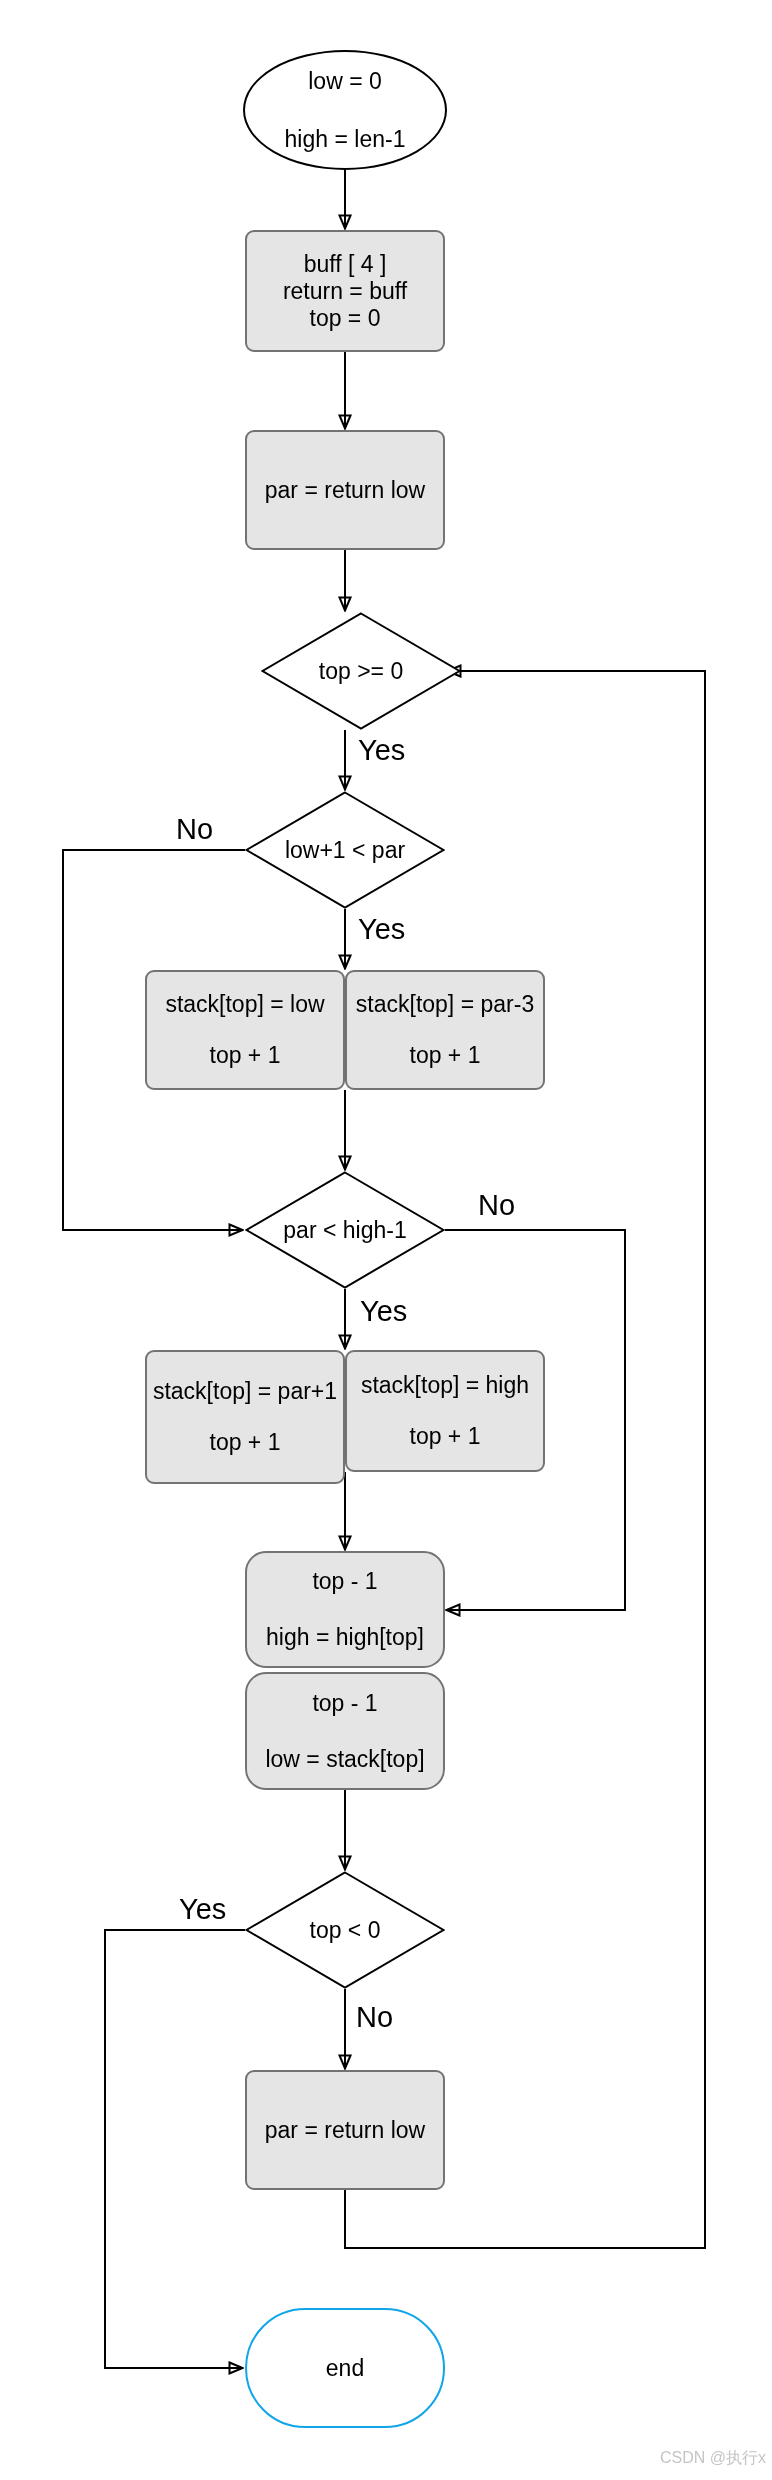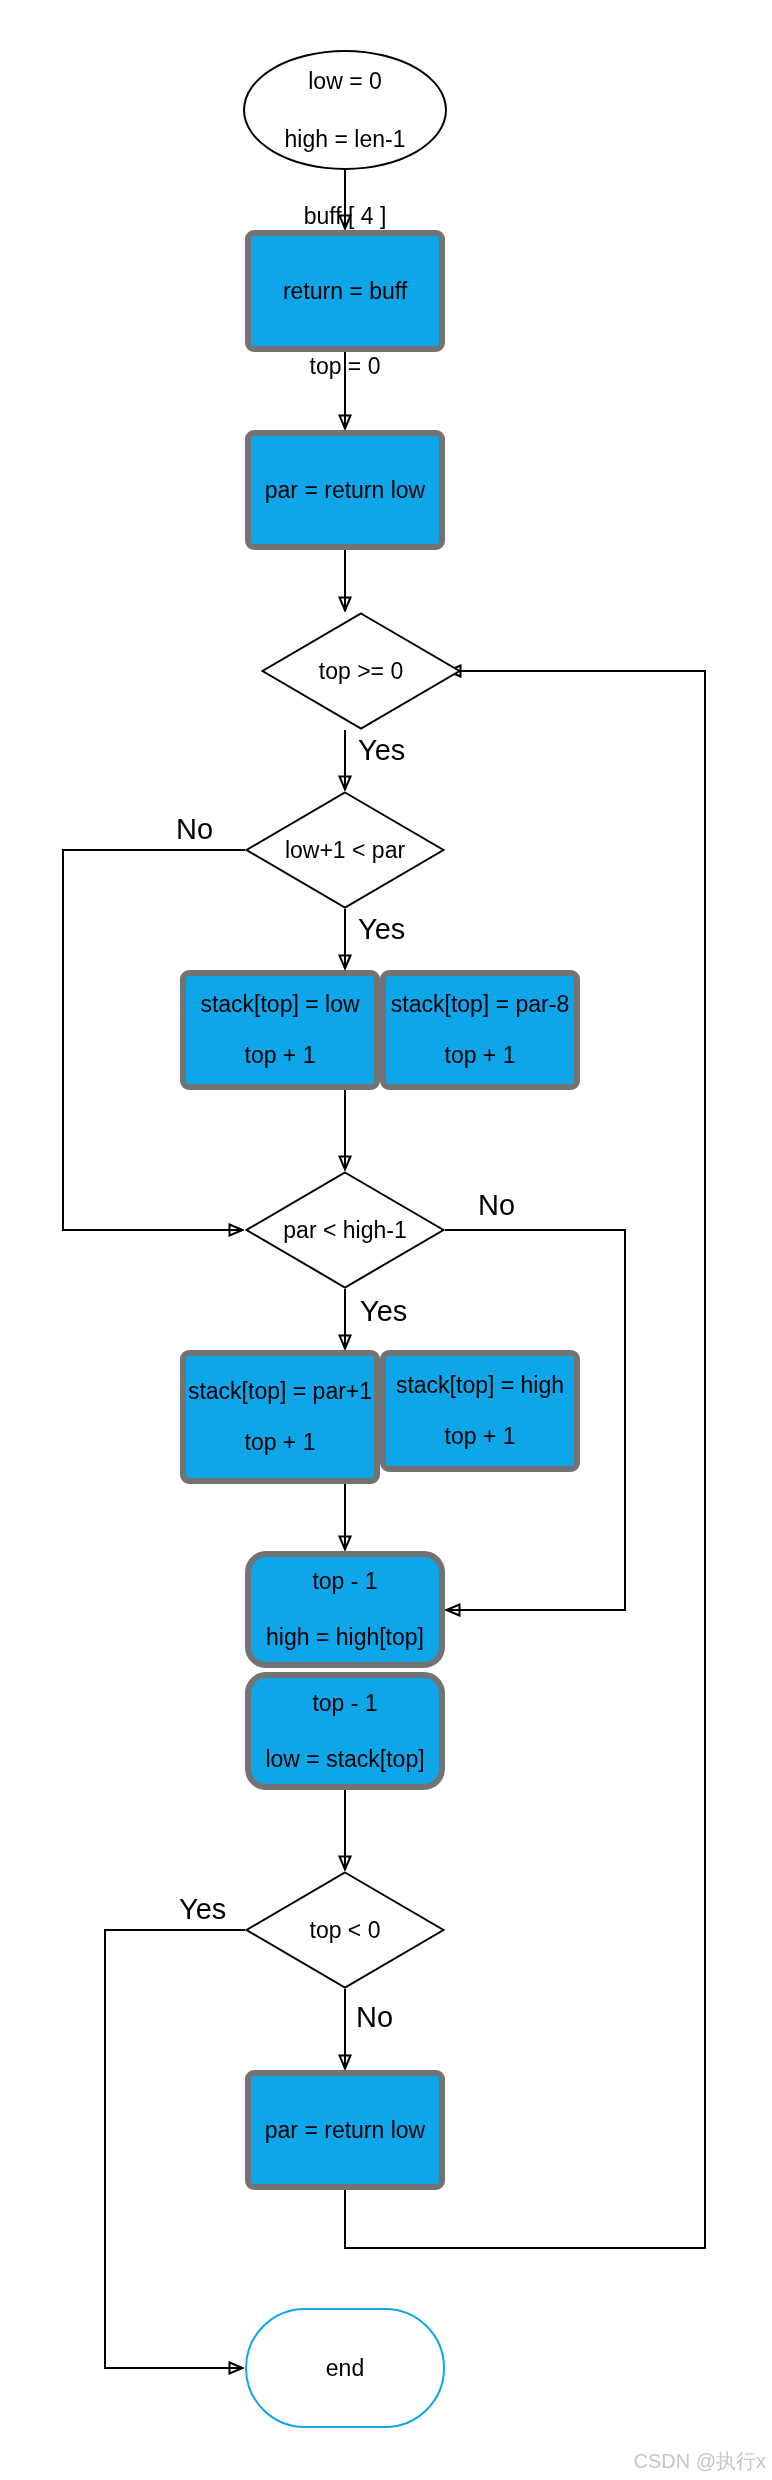--- a/index.html
+++ b/index.html
@@ -8,32 +8,32 @@
     font-family:"Liberation Sans", sans-serif; color:#000000; overflow:hidden;
   }
   .edges { position:absolute; left:0; top:0; width:772px; height:2480px; }
   .edges path { fill:none; stroke:#000000; stroke-width:2; }
   .node {
     position:absolute; display:flex; flex-direction:column;
     align-items:center; justify-content:center; text-align:center;
     font-size:23px; line-height:27px; box-sizing:border-box;
   }
   .line { white-space:nowrap; position:relative; z-index:2; }
-  .rect    { background:#0ea5e9; border:6px solid #737373; border-radius:9px;gap:48px; }
+  .rect    { background:#e5e5e5; border:2px solid #737373; border-radius:9px; }
   .ellipse { background:#ffffff; border:2px solid #000000; border-radius:50%; }
   .stadium { background:#ffffff; border:2px solid #0ea5e9; border-radius:60px; }
   .diamond { background:transparent; border:none; }
   .diamond-shape { position:absolute; left:0; top:0; z-index:1; }
   .diamond-shape polygon { fill:#ffffff; stroke:#000000; stroke-width:2; }
   .gap-31 { row-gap:31px; }
-  .gap-24 { row-gap:24px;margin-left:35px; }
+  .gap-24 { row-gap:24px; }
   .gap-29 { row-gap:29px;border-radius:21px; }
   .edge-label { position:absolute; font-size:29px; line-height:27px; white-space:nowrap; }
   .watermark {
-    position:absolute; right:6px; top:2448px; font-size:20px;
+    position:absolute; right:6px; top:2448px; font-size:16px;
     color:#c5c5c5; white-space:nowrap;
   }
 </style>
 </head>
 <body>
 
 <div class="canvas">
 
   <svg class="edges" width="772" height="2480" viewBox="0 0 772 2480">
     <defs>
@@ -84,21 +84,21 @@
       <polygon points="100,1.5 198.5,59 100,116.5 1.5,59"></polygon>
     </svg>
     <div class="line">low+1 &lt; par</div>
   </div>
 
   <div class="node rect gap-24" style="left:145px;top:970px;width:200px;height:120px">
     <div class="line">stack[top] = low</div>
     <div class="line">top + 1</div>
   </div>
   <div class="node rect gap-24" style="left:345px;top:970px;width:200px;height:120px">
-    <div class="line">stack[top] = par-8</div>
+    <div class="line">stack[top] = par-3</div>
     <div class="line">top + 1</div>
   </div>
 
   <div class="node diamond" style="left:245px;top:1171px;width:200px;height:118px">
     <svg class="diamond-shape" width="200" height="118" viewBox="0 0 200 118">
       <polygon points="100,1.5 198.5,59 100,116.5 1.5,59"></polygon>
     </svg>
     <div class="line">par &lt; high-1</div>
   </div>
 

